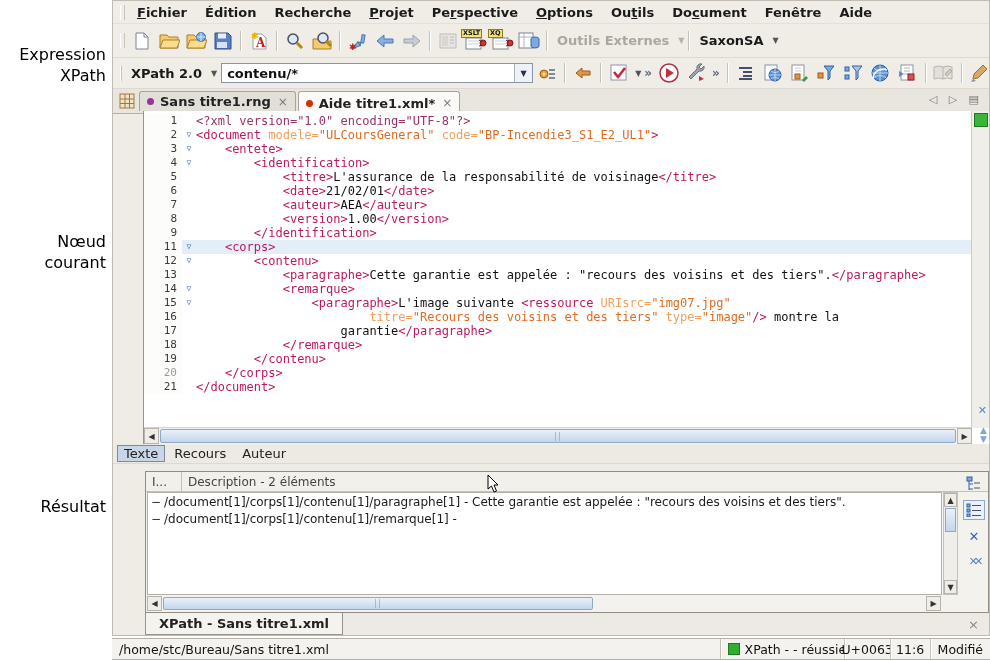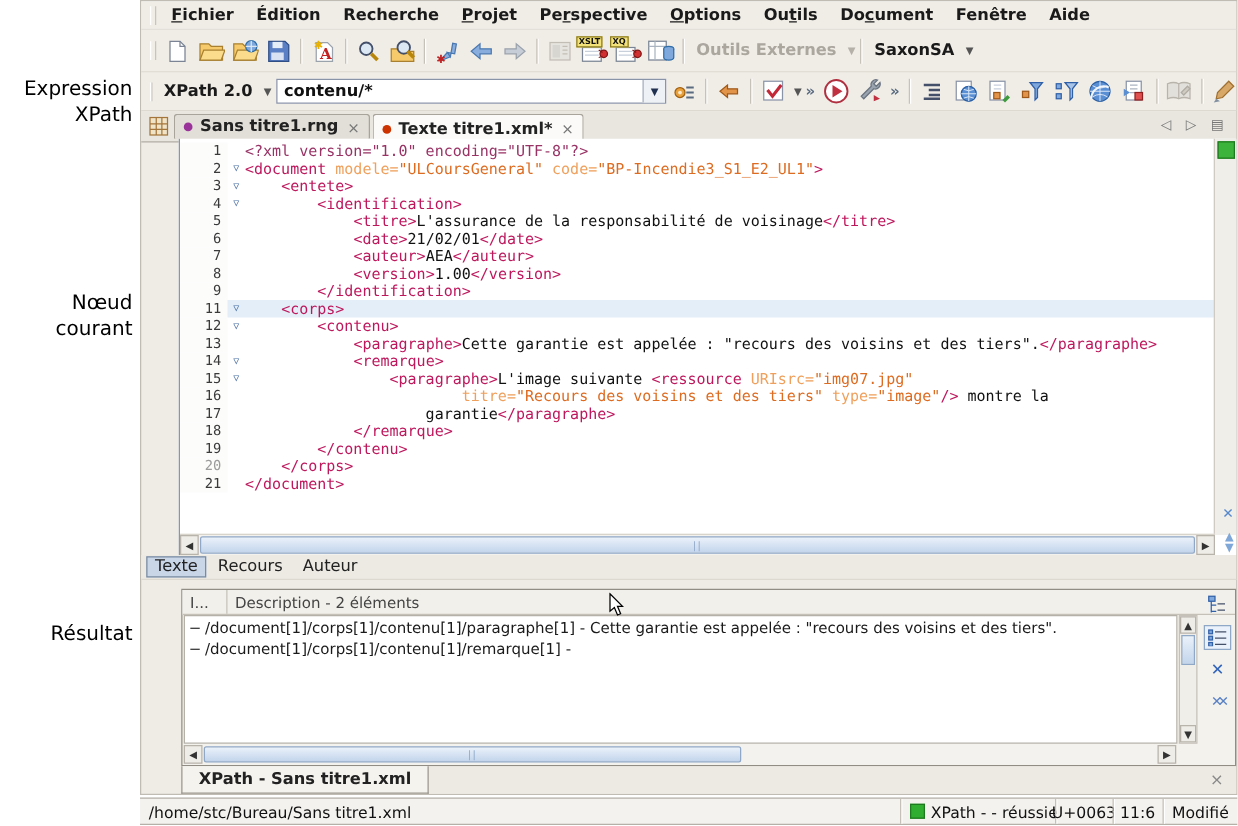--- a/index.html
+++ b/index.html
@@ -125,21 +125,21 @@
   .sseg:first-child{border-left:none;box-shadow:none}
   .sp{width:610px}.sx2{width:124px}.su{width:46px;justify-content:center}
   .spos{width:40px;justify-content:center}.smod{flex:1}
   .gsq{width:10px;height:10px;background:#2FAE2F;border:1px solid #1E7A1E;margin-right:5px;flex:none}
 
   #cursor{position:absolute;left:487px;top:474px;z-index:50}
 </style>
 </head>
 <body>
 
-<div class="ann" style="top:60px">
+<div class="ann" style="top:44px">
   <div>Expression</div>
   <div>XPath</div>
 </div>
 <div class="ann" style="top:231px">
   <div>Nœud</div>
   <div>courant</div>
 </div>
 <div class="ann" style="top:496px">
   <div>Résultat</div>
 </div>
@@ -393,21 +393,21 @@
       <path d="M1 6h14M1 10.5h14M6 1v14M10.5 1v14" stroke="#A5763B"></path>
     </svg>
     <span style="display:flex;align-items:flex-start">
         <div class="tab">
           <span class="dot" style="background: rgb(153, 51, 153);"></span>
           <span>Sans titre1.rng</span>
           <span class="x">×</span>
         </div>
         <div class="tab active">
           <span class="dot" style="background: rgb(204, 51, 0);"></span>
-          <span>Texte titre1.xml*</span>
+          <span>Aide titre1.xml*</span>
           <span class="x">×</span>
         </div>
       </span>
     <span class="tabnav">◁ ▷ ▤</span>
   </div>
 
   <div id="editor">
     <div id="code-area">
         <div class="code-row"><span class="num">1</span><span class="row-body"><span class="fold"></span><span class="ct"><span class="s-d">&lt;?xml version="1.0" encoding="UTF-8"?&gt;</span></span></span></div>
         <div class="code-row"><span class="num">2</span><span class="row-body"><span class="fold">▽</span><span class="ct"><span class="s-t">&lt;document </span><span class="s-a">modele=</span><span class="s-v">"ULCoursGeneral"</span><span class="s-a"> code=</span><span class="s-v">"BP-Incendie3_S1_E2_UL1"</span><span class="s-t">&gt;</span></span></span></div>

